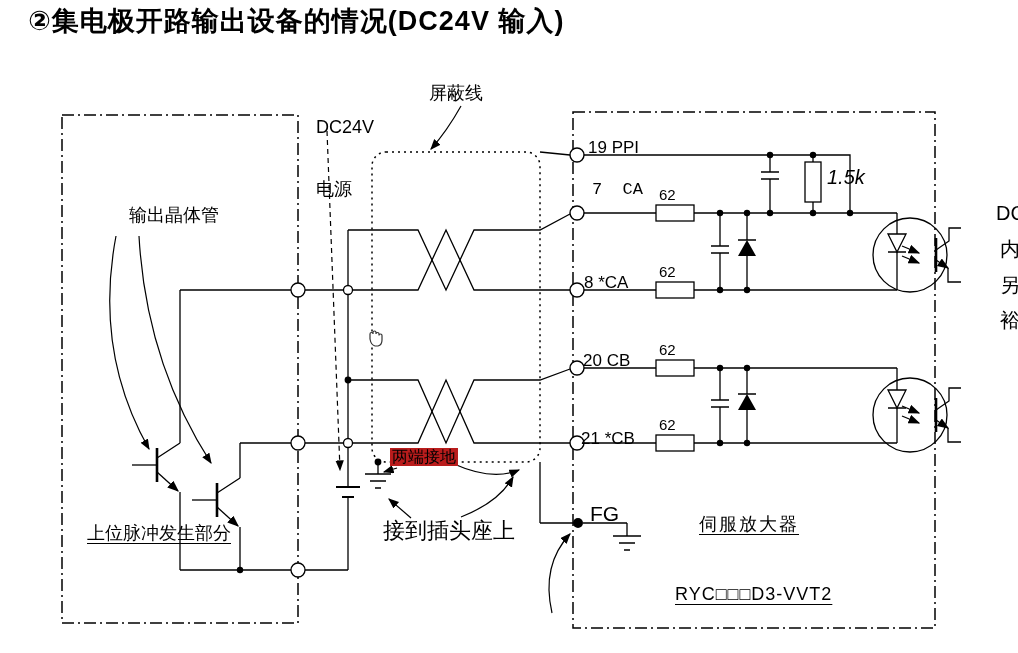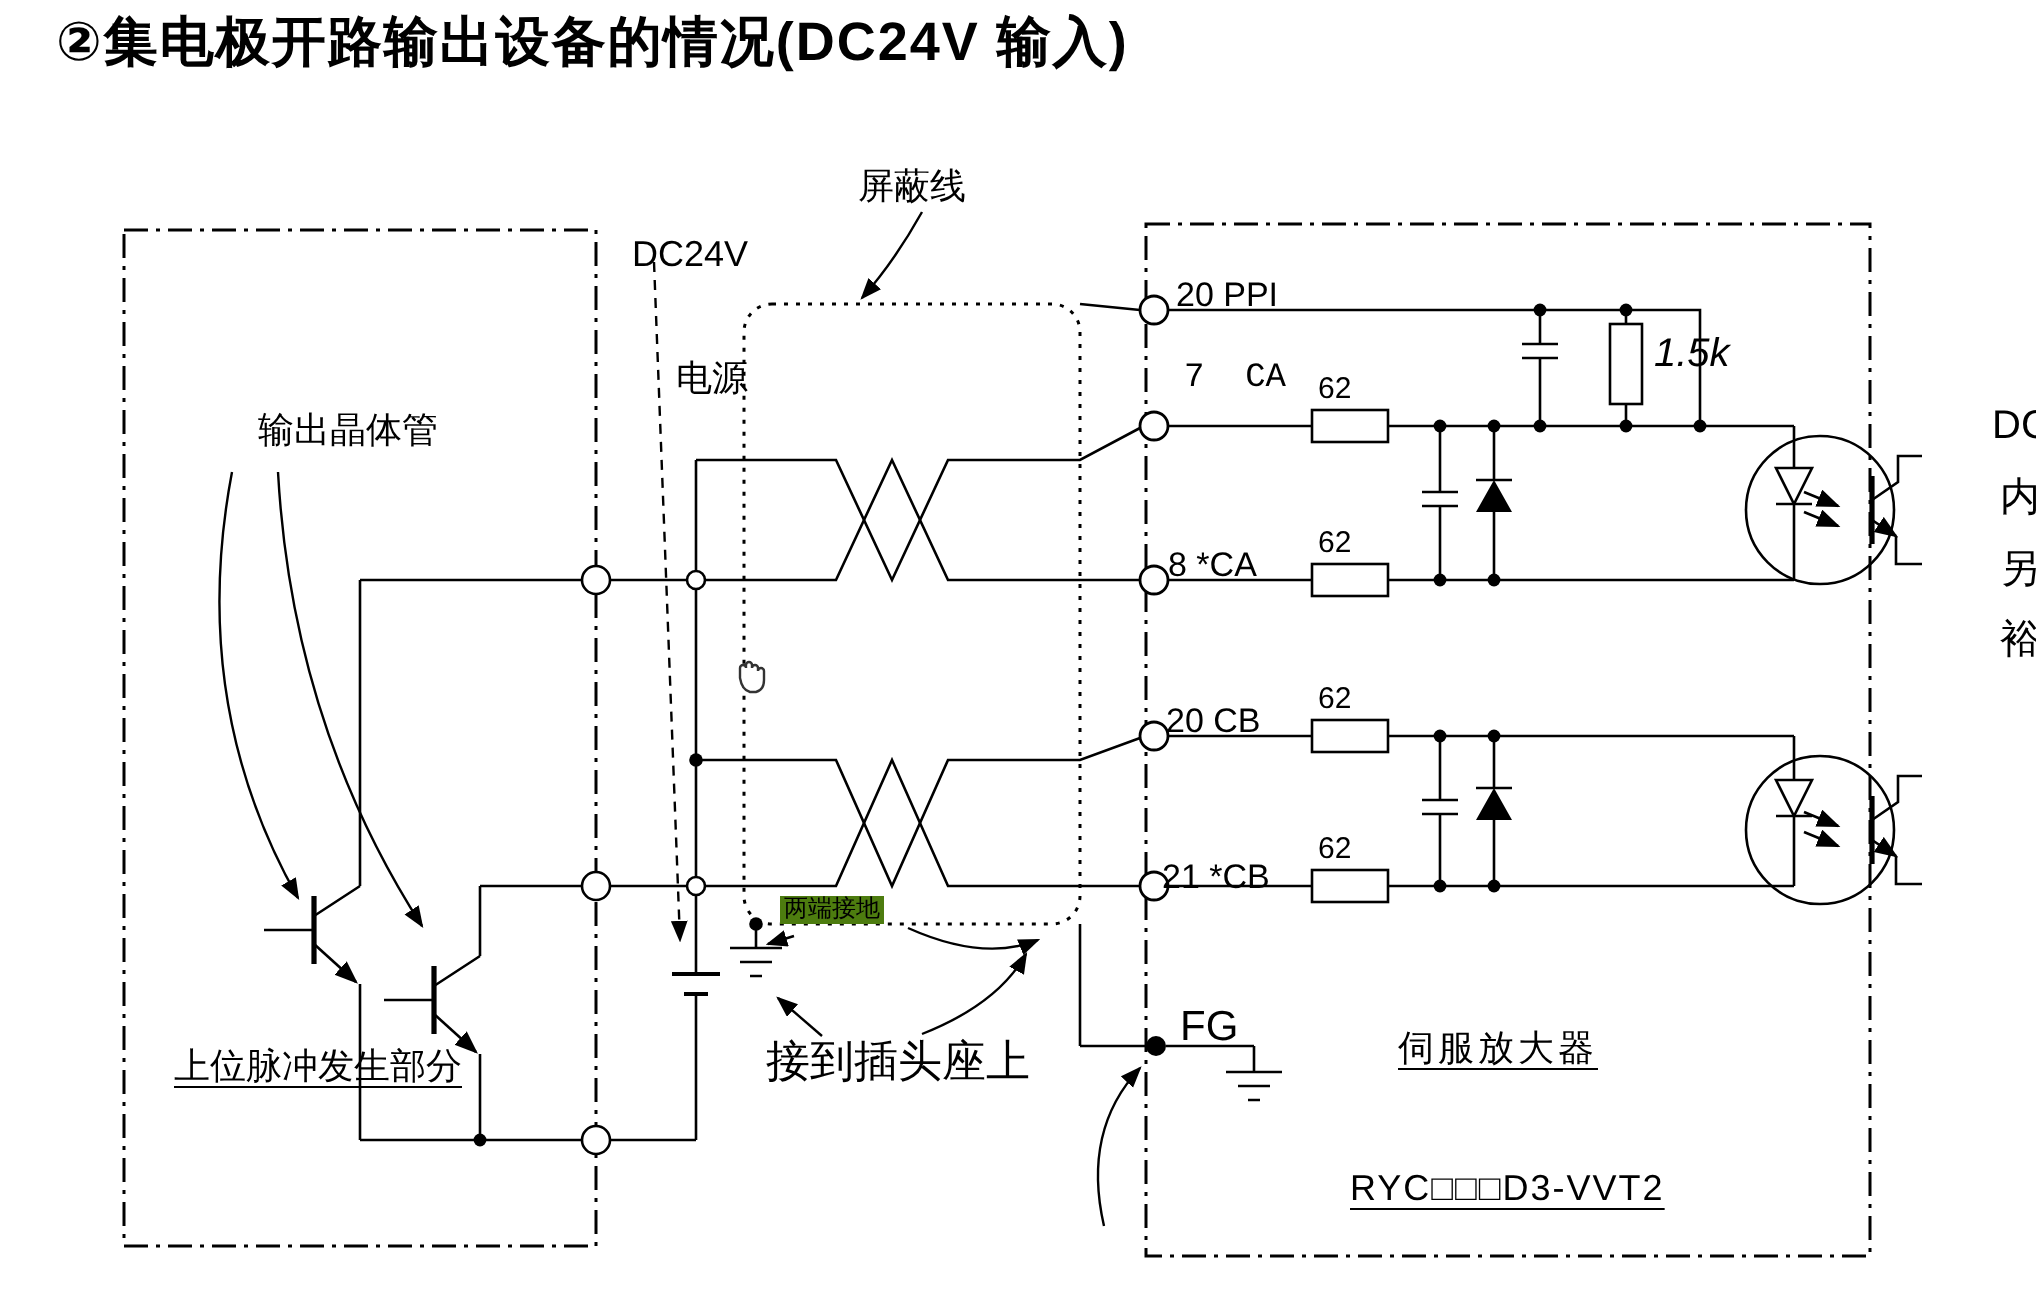--- a/index.html
+++ b/index.html
@@ -1,28 +1,28 @@
 <!DOCTYPE html>
 <html><head>
 <meta charset="utf-8">
 <style>
   html,body{margin:0;padding:0;background:#fff;}
   #page{position:relative;width:1018px;height:653px;background:#fff;overflow:hidden;
         font-family:"Liberation Sans","DejaVu Sans",sans-serif;color:#000;}
   #page svg{position:absolute;left:0;top:0;}
-  .lab{position:absolute;white-space:pre;line-height:1.15;text-align:right;}
+  .lab{position:absolute;white-space:pre;line-height:1.15;}
   .t-label{font-size:17px;}
   .r-label{font-size:15px;}
   .u{text-decoration:underline;text-underline-offset:4px;}
   #title{left:28px;top:6px;font-size:27px;font-weight:600;letter-spacing:1px;}
   #power{left:316px;top:76px;font-size:18px;}
   #shieldlab{left:429px;top:83px;font-size:18px;}
   #outtrans{left:129px;top:205px;font-size:18px;}
   #hostlab{left:87px;top:523px;font-size:18px;}
-  #gndlab{left:390px;top:448px;font-size:12px;background:#4d7c0f;padding:0 2px;}
+  #gndlab{left:390px;top:448px;font-size:16px;background:#b91c1c;padding:0 2px;}
   #pluglab{left:383px;top:518px;font-size:22px;}
   #servolab{left:699px;top:514px;font-size:18px;letter-spacing:2px;}
   #modellab{left:675px;top:584px;font-size:18px;letter-spacing:1px;}
   #fglab{left:590px;top:502px;font-size:21px;}
   #r15k{left:827px;top:166px;font-size:20px;font-style:italic;}
   .side{font-size:20px;}
 </style>
 </head>
 <body>
 
@@ -193,21 +193,21 @@
   <div id="shieldlab" class="lab">屏蔽线</div>
   <div id="outtrans" class="lab">输出晶体管</div>
   <div id="hostlab" class="lab u">上位脉冲发生部分</div>
   <div id="gndlab" class="lab">两端接地</div>
   <div id="pluglab" class="lab">接到插头座上</div>
   <div id="servolab" class="lab u">伺服放大器</div>
   <div id="modellab" class="lab u">RYC□□□D3-VVT2</div>
   <div id="fglab" class="lab">FG</div>
   <div id="r15k" class="lab">1.5k</div>
 
-  <div class="lab t-label" style="left:588px;top:138px;">20 PPI</div>
+  <div class="lab t-label" style="left:588px;top:138px;">19 PPI</div>
   <div class="lab t-label" style="left:592px;top:180px;font-family:Liberation Mono, monospace;">7  CA</div>
   <div class="lab t-label" style="left:584px;top:273px;">8 *CA</div>
   <div class="lab t-label" style="left:583px;top:351px;">20 CB</div>
   <div class="lab t-label" style="left:581px;top:429px;">21 *CB</div>
 
   <div class="lab r-label" style="left:659px;top:186px;">62</div>
   <div class="lab r-label" style="left:659px;top:263px;">62</div>
   <div class="lab r-label" style="left:659px;top:341px;">62</div>
   <div class="lab r-label" style="left:659px;top:416px;">62</div>
 

